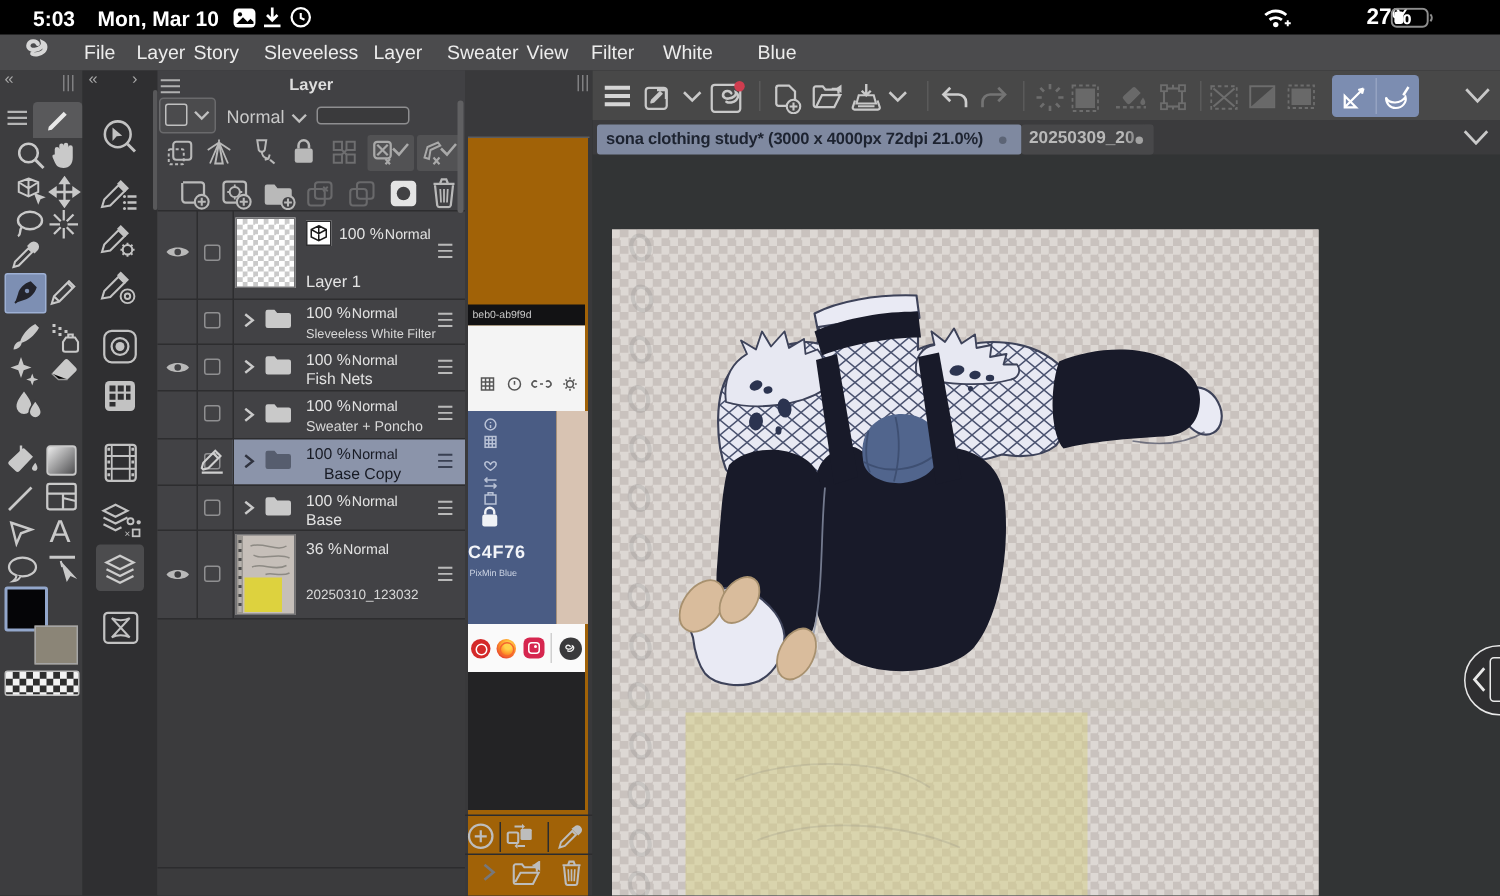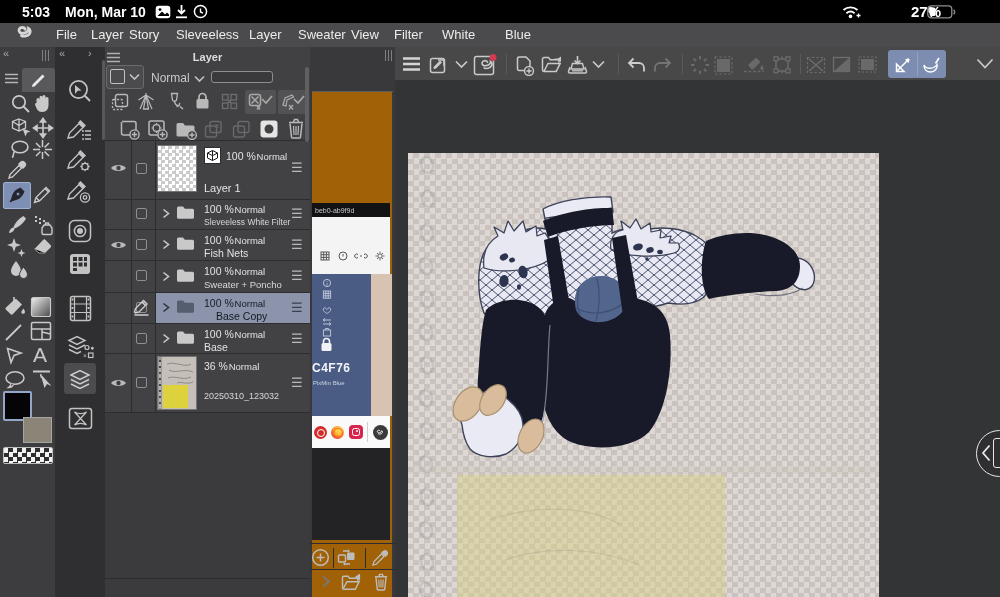--- a/index.html
+++ b/index.html
@@ -681,20 +681,34 @@
         <path d="M2.5 17.5 L15 5 M15 5 l-1 3.5 M15 5 l-3.5 1" stroke="#fff" stroke-width="1.5" fill="none"></path>
       </svg>
       <svg class="abs" style="left:526px;top:8px" width="20" height="19" viewBox="0 0 20 19">
         <path d="M3 10 C5 14.5 13 14.5 16 9.5 C17 13 14 17 9.5 17 C5.5 17 3 14 3 10 Z" fill="none" stroke="#fff" stroke-width="1.4"></path>
         <path d="M14.5 8.5 L18 3" stroke="#fff" stroke-width="1.6"></path>
       </svg>
       <svg class="abs" style="left:581px;top:11px" width="18" height="12">
           <path d="M1.5 1.5 L9 9.5 L16.5 1.5" stroke="#c9c9c9" stroke-width="1.8" fill="none"></path>
         </svg>
     </div>
+    <div id="tabbar" class="abs">
+      <div class="abs" style="left:3px;top:3px;width:283px;height:20px;background:#7f89a0;border-radius:2px;">
+        <span class="abs" style="left:6px;top:4px;font-size:11px;font-weight:bold;letter-spacing:-0.15px;color:#1d2330;white-space:nowrap;">sona clothing study* (3000 x 4000px 72dpi 21.0%)</span>
+        <div class="abs" style="left:268px;top:8px;width:5px;height:5px;border-radius:50%;background:#5c6475;"></div>
+      </div>
+      <div class="abs" style="left:286px;top:3px;width:88px;height:20px;background:#48484a;border-radius:2px;overflow:hidden;">
+        <span class="abs" style="left:5px;top:3px;font-size:11.5px;font-weight:bold;color:#b9b9b9;white-space:nowrap;">20250309_20</span>
+        <div class="abs" style="left:0;top:0;width:88px;height:20px;background:linear-gradient(90deg,rgba(72,72,74,0) 70%,rgba(72,72,74,0) 78%,#48484a 95%);"></div>
+        <div class="abs" style="left:76px;top:8px;width:5px;height:5px;border-radius:50%;background:#a2a2a2;"></div>
+      </div>
+      <svg class="abs" style="left:580px;top:6px" width="18" height="12">
+          <path d="M1.5 1.5 L9 9.5 L16.5 1.5" stroke="#c9c9c9" stroke-width="1.8" fill="none"></path>
+        </svg>
+    </div>
     <div id="canvas" class="abs">
       <svg class="abs" style="left:0;top:0;display:block" width="471" height="444" viewBox="408 153 471 444" overflow="hidden">
         <defs>
           <pattern id="net" width="12" height="10" patternUnits="userSpaceOnUse">
             <rect width="12" height="10" fill="#e8e9f3"></rect>
             <path d="M0 0 L12 10 M0 10 L12 0" stroke="#4a526f" stroke-width="1" fill="none"></path>
           </pattern>
         </defs>
 
         <g fill="none" stroke="#8a8a8a" stroke-width="2.8" opacity="0.25">

